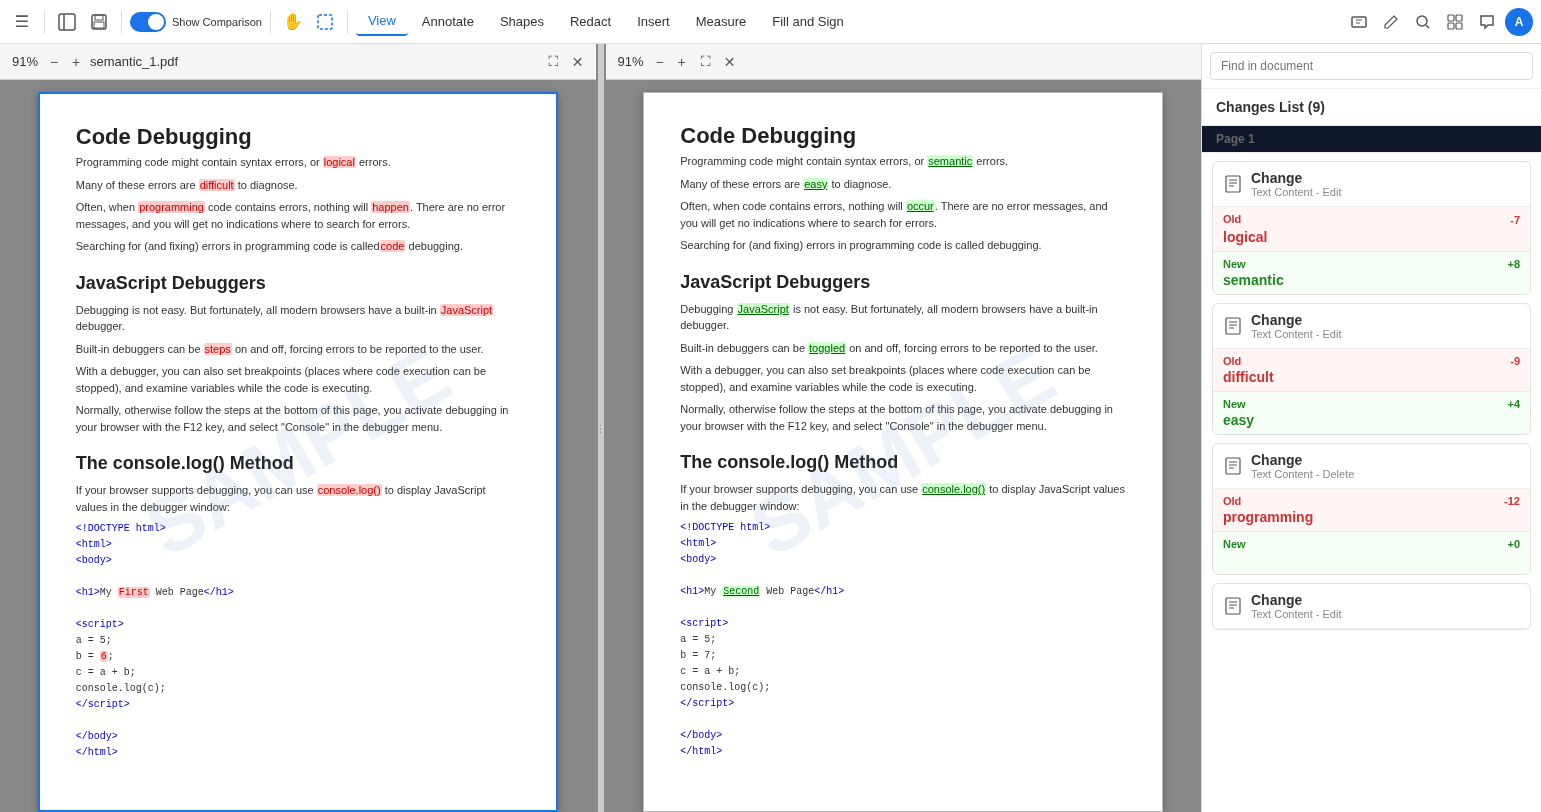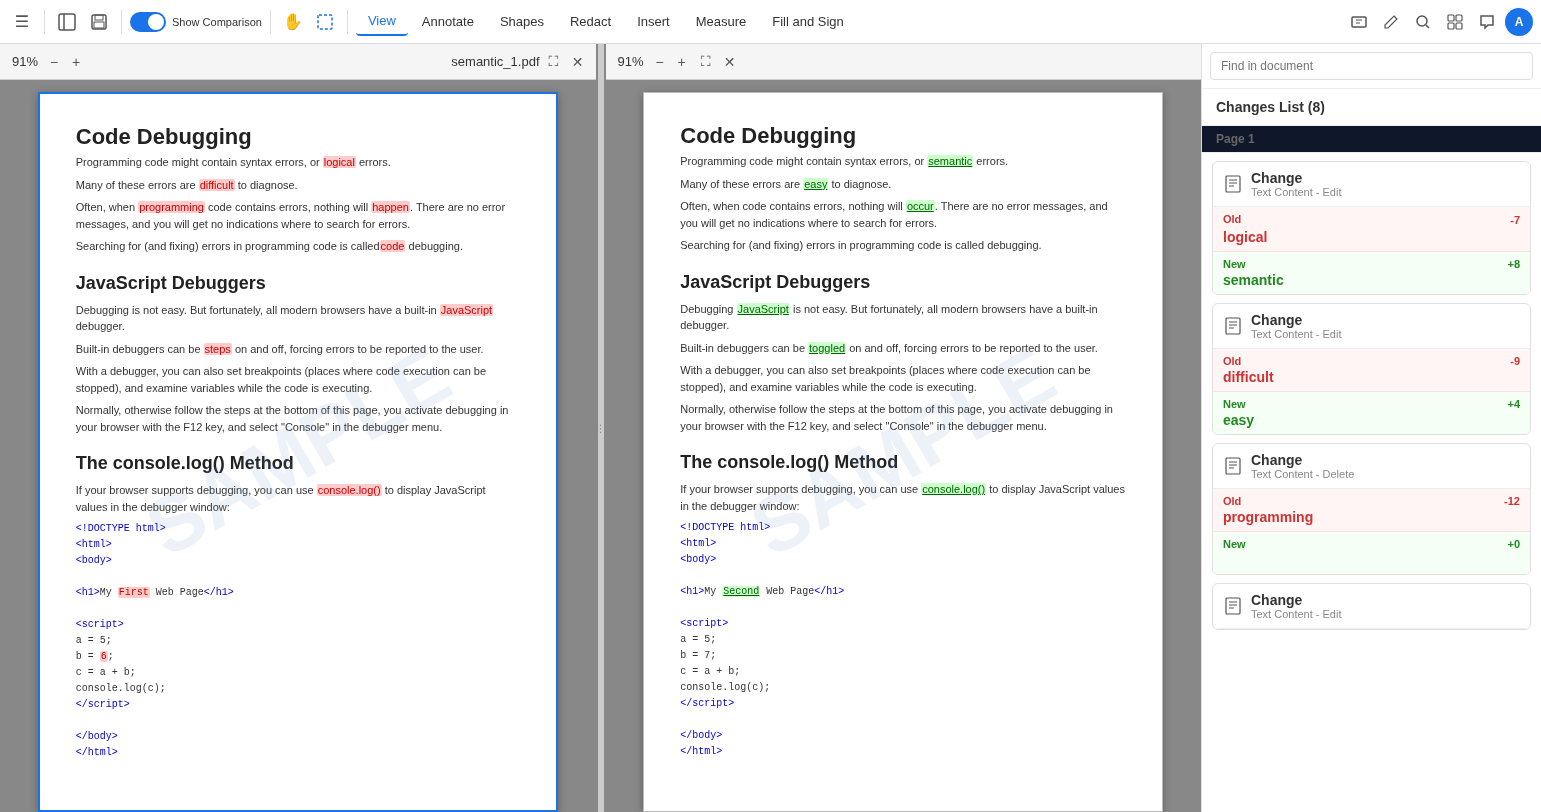--- a/index.html
+++ b/index.html
@@ -23,21 +23,21 @@
     
     .main-area { display: flex; flex: 1; overflow: hidden; }
 
     
     .pdf-panels { display: flex; flex: 1; overflow: hidden; background: #888; gap: 2px; }
     .pdf-panel { flex: 1; display: flex; flex-direction: column; background: #888; }
     .pdf-header { background: #f5f5f5; border-bottom: 1px solid #ccc; display: flex; align-items: center; padding: 0 8px; height: 36px; gap: 4px; }
     .pdf-zoom { display: flex; align-items: center; gap: 2px; }
     .zoom-btn { width: 20px; height: 20px; display: flex; align-items: center; justify-content: center; cursor: pointer; border-radius: 3px; color: #555; font-size: 14px; }
     .zoom-val { font-size: 13px; color: #333; padding: 0 4px; }
-    .pdf-title { flex: 1; text-align: right; font-size: 13px; color: #333; font-weight: 500; }
+    .pdf-title { flex: 1; text-align: left; font-size: 13px; color: #333; font-weight: 500; }
     .pdf-actions { display: flex; align-items: center; gap: 4px; }
     .pdf-content { flex: 1; overflow-y: auto; background: #888; display: flex; justify-content: center; align-items: flex-start; padding: 12px; position: relative; }
     .pdf-page { background: #fff; width: 520px; min-height: 720px; padding: 30px 36px; box-shadow: 0 2px 8px rgba(0,0,0,0.3); position: relative; border: 2px solid #1a73e8; }
     .pdf-page-no-border { border: 1px solid #bbb; }
 
     .pdf-page h1 { font-size: 22px; margin-bottom: 4px; color: #222; font-weight: bold; }
     .pdf-page h2 { font-size: 18px; margin-bottom: 8px; margin-top: 18px; color: #222; font-weight: bold; }
     .pdf-page p { font-size: 11px; color: #333; line-height: 1.5; margin-bottom: 6px; }
     .pdf-page .code-block { font-family: 'Courier New', monospace; font-size: 10px; color: #333; line-height: 1.6; }
     .highlight-red { background: #ffcccc; color: #cc0000; padding: 0 1px; border-radius: 2px; }
@@ -259,21 +259,21 @@
           </div>
         </div>
       </div>
     </div>
   </div>
 
   <div class="sidebar">
     <div class="sidebar-search">
       <input type="text" placeholder="Find in document" style="">
     </div>
-    <div class="changes-header">Changes List (8)</div>
+    <div class="changes-header">Changes List (9)</div>
     <div class="page-label">Page 1</div>
 
     <div class="changes-list">
 
       <div class="change-item">
         <div class="change-header">
           <div class="change-icon">
             <svg width="16" height="18" viewBox="0 0 16 18" fill="none">
                 <rect x="1" y="1" width="14" height="16" rx="1" stroke="#555" stroke-width="1.2"></rect>
                 <line x1="4" y1="5" x2="12" y2="5" stroke="#555" stroke-width="1"></line>

